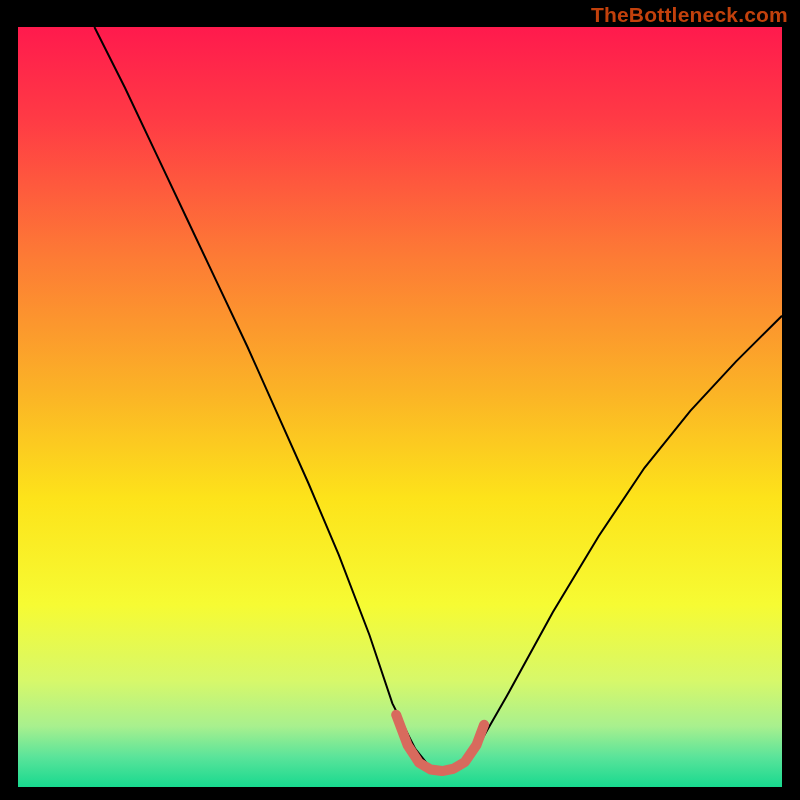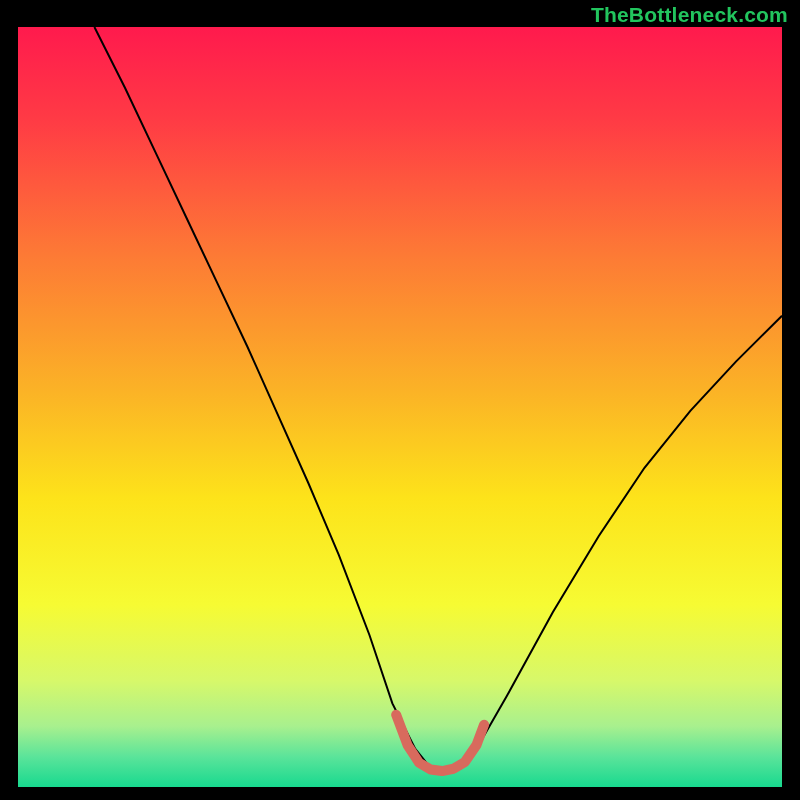--- a/index.html
+++ b/index.html
@@ -18,21 +18,21 @@
     height: 800px;
     background: #000000;
   }
   .watermark {
     position: absolute;
     top: 3px;
     right: 12px;
     font-family: Arial, Helvetica, sans-serif;
     font-size: 21px;
     font-weight: bold;
-    color: #22c55e;
+    color: #c2410c;
     letter-spacing: 0.2px;
     z-index: 10;
     user-select: none;
   }
   .plot {
     position: absolute;
     top: 27px;
     left: 18px;
     width: 764px;
     height: 760px;

